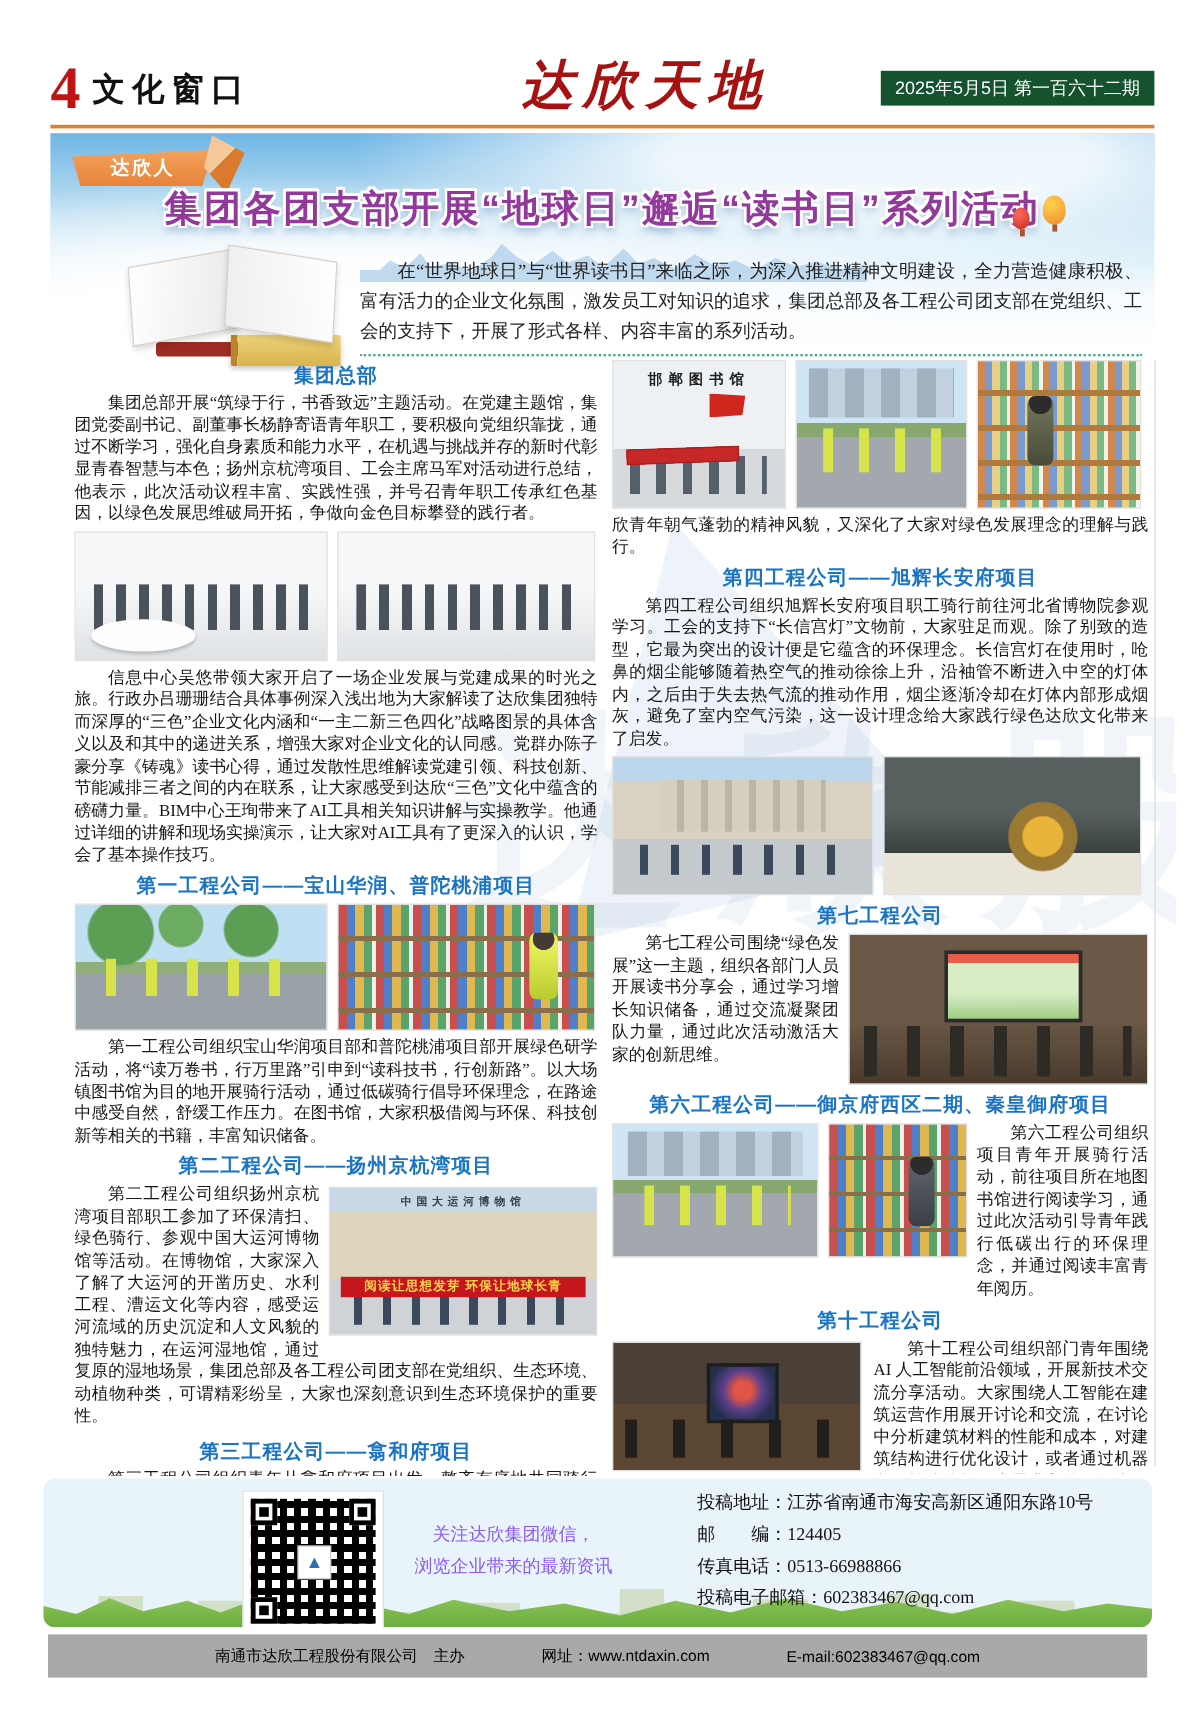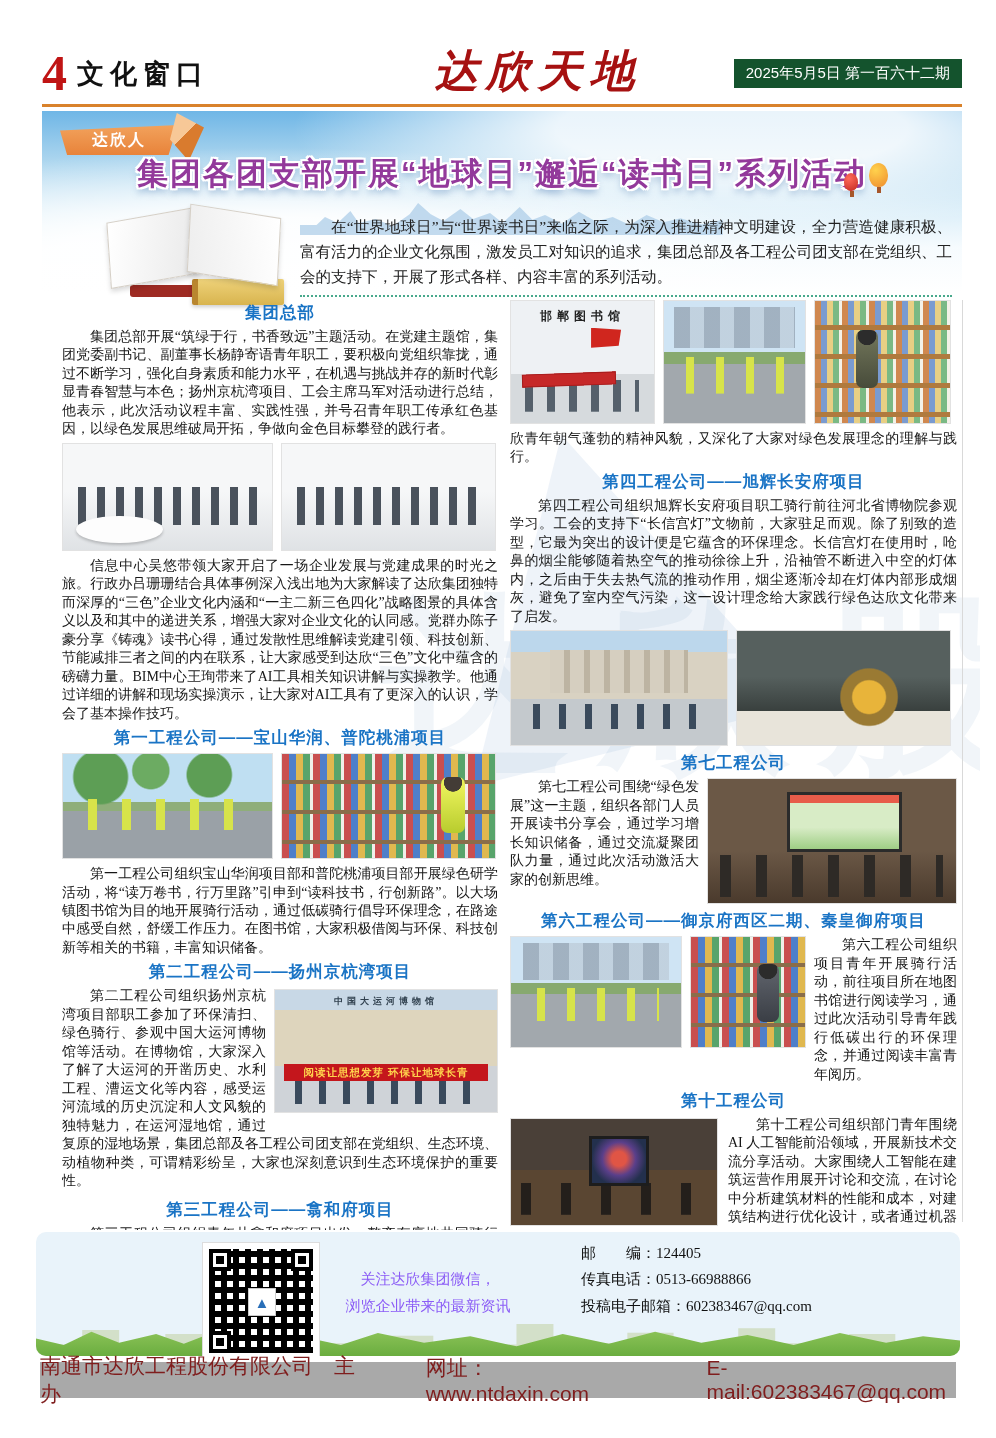--- a/index.html
+++ b/index.html
@@ -181,22 +181,22 @@
   .qr-logo{position:absolute;left:50%;top:50%;width:26px;height:26px;margin:-13px 0 0 -13px;background:#fff;
       border:1px solid #ccc;display:flex;align-items:center;justify-content:center;
       color:#2a6fb8;font-size:15px;font-family:"Liberation Sans",sans-serif;}
   .qr-caption{position:absolute;left:292px;top:34px;width:200px;text-align:center;color:#8b5cf6;
       font-size:15px;line-height:1.8;}
   .contact{position:absolute;left:545px;top:8px;width:360px;font-size:15px;line-height:1.75;color:#101010;}
   .contact div{white-space:nowrap;}
 
   
   .footer-bar{position:absolute;top:1362px;left:40px;width:916px;height:36px;background:#a9a9a9;
-      display:flex;align-items:center;justify-content:center;gap:64px;color:#7f1d1d;
-      font-family:"Liberation Sans",sans-serif;font-size:21px;}
+      display:flex;align-items:center;justify-content:center;gap:64px;color:#000000;
+      font-family:"Liberation Sans",sans-serif;font-size:13px;}
 </style>
 </head>
 <body>
 
 <div class="page">
 
   <div class="masthead">
     <div class="mh-left">
       <span class="pagenum">4</span>
       <span class="secname">文化窗口</span>
@@ -331,20 +331,21 @@
         <div class="qr-eye eye-tr"></div>
         <div class="qr-eye eye-bl"></div>
         <div class="qr-logo">▲</div>
       </div>
     </div>
     <div class="qr-caption">
       <div>关注达欣集团微信，</div>
       <div>浏览企业带来的最新资讯</div>
     </div>
     <div class="contact">
+      <div>投稿地址：江苏省南通市海安高新区通阳东路10号</div>
       <div>邮　　编：124405</div>
       <div>传真电话：0513-66988866</div>
       <div>投稿电子邮箱：602383467@qq.com</div>
     </div>
   </div>
 
   <div class="footer-bar">
     <span>南通市达欣工程股份有限公司　主办</span>
     <span>网址：www.ntdaxin.com</span>
     <span>E-mail:602383467@qq.com</span>

